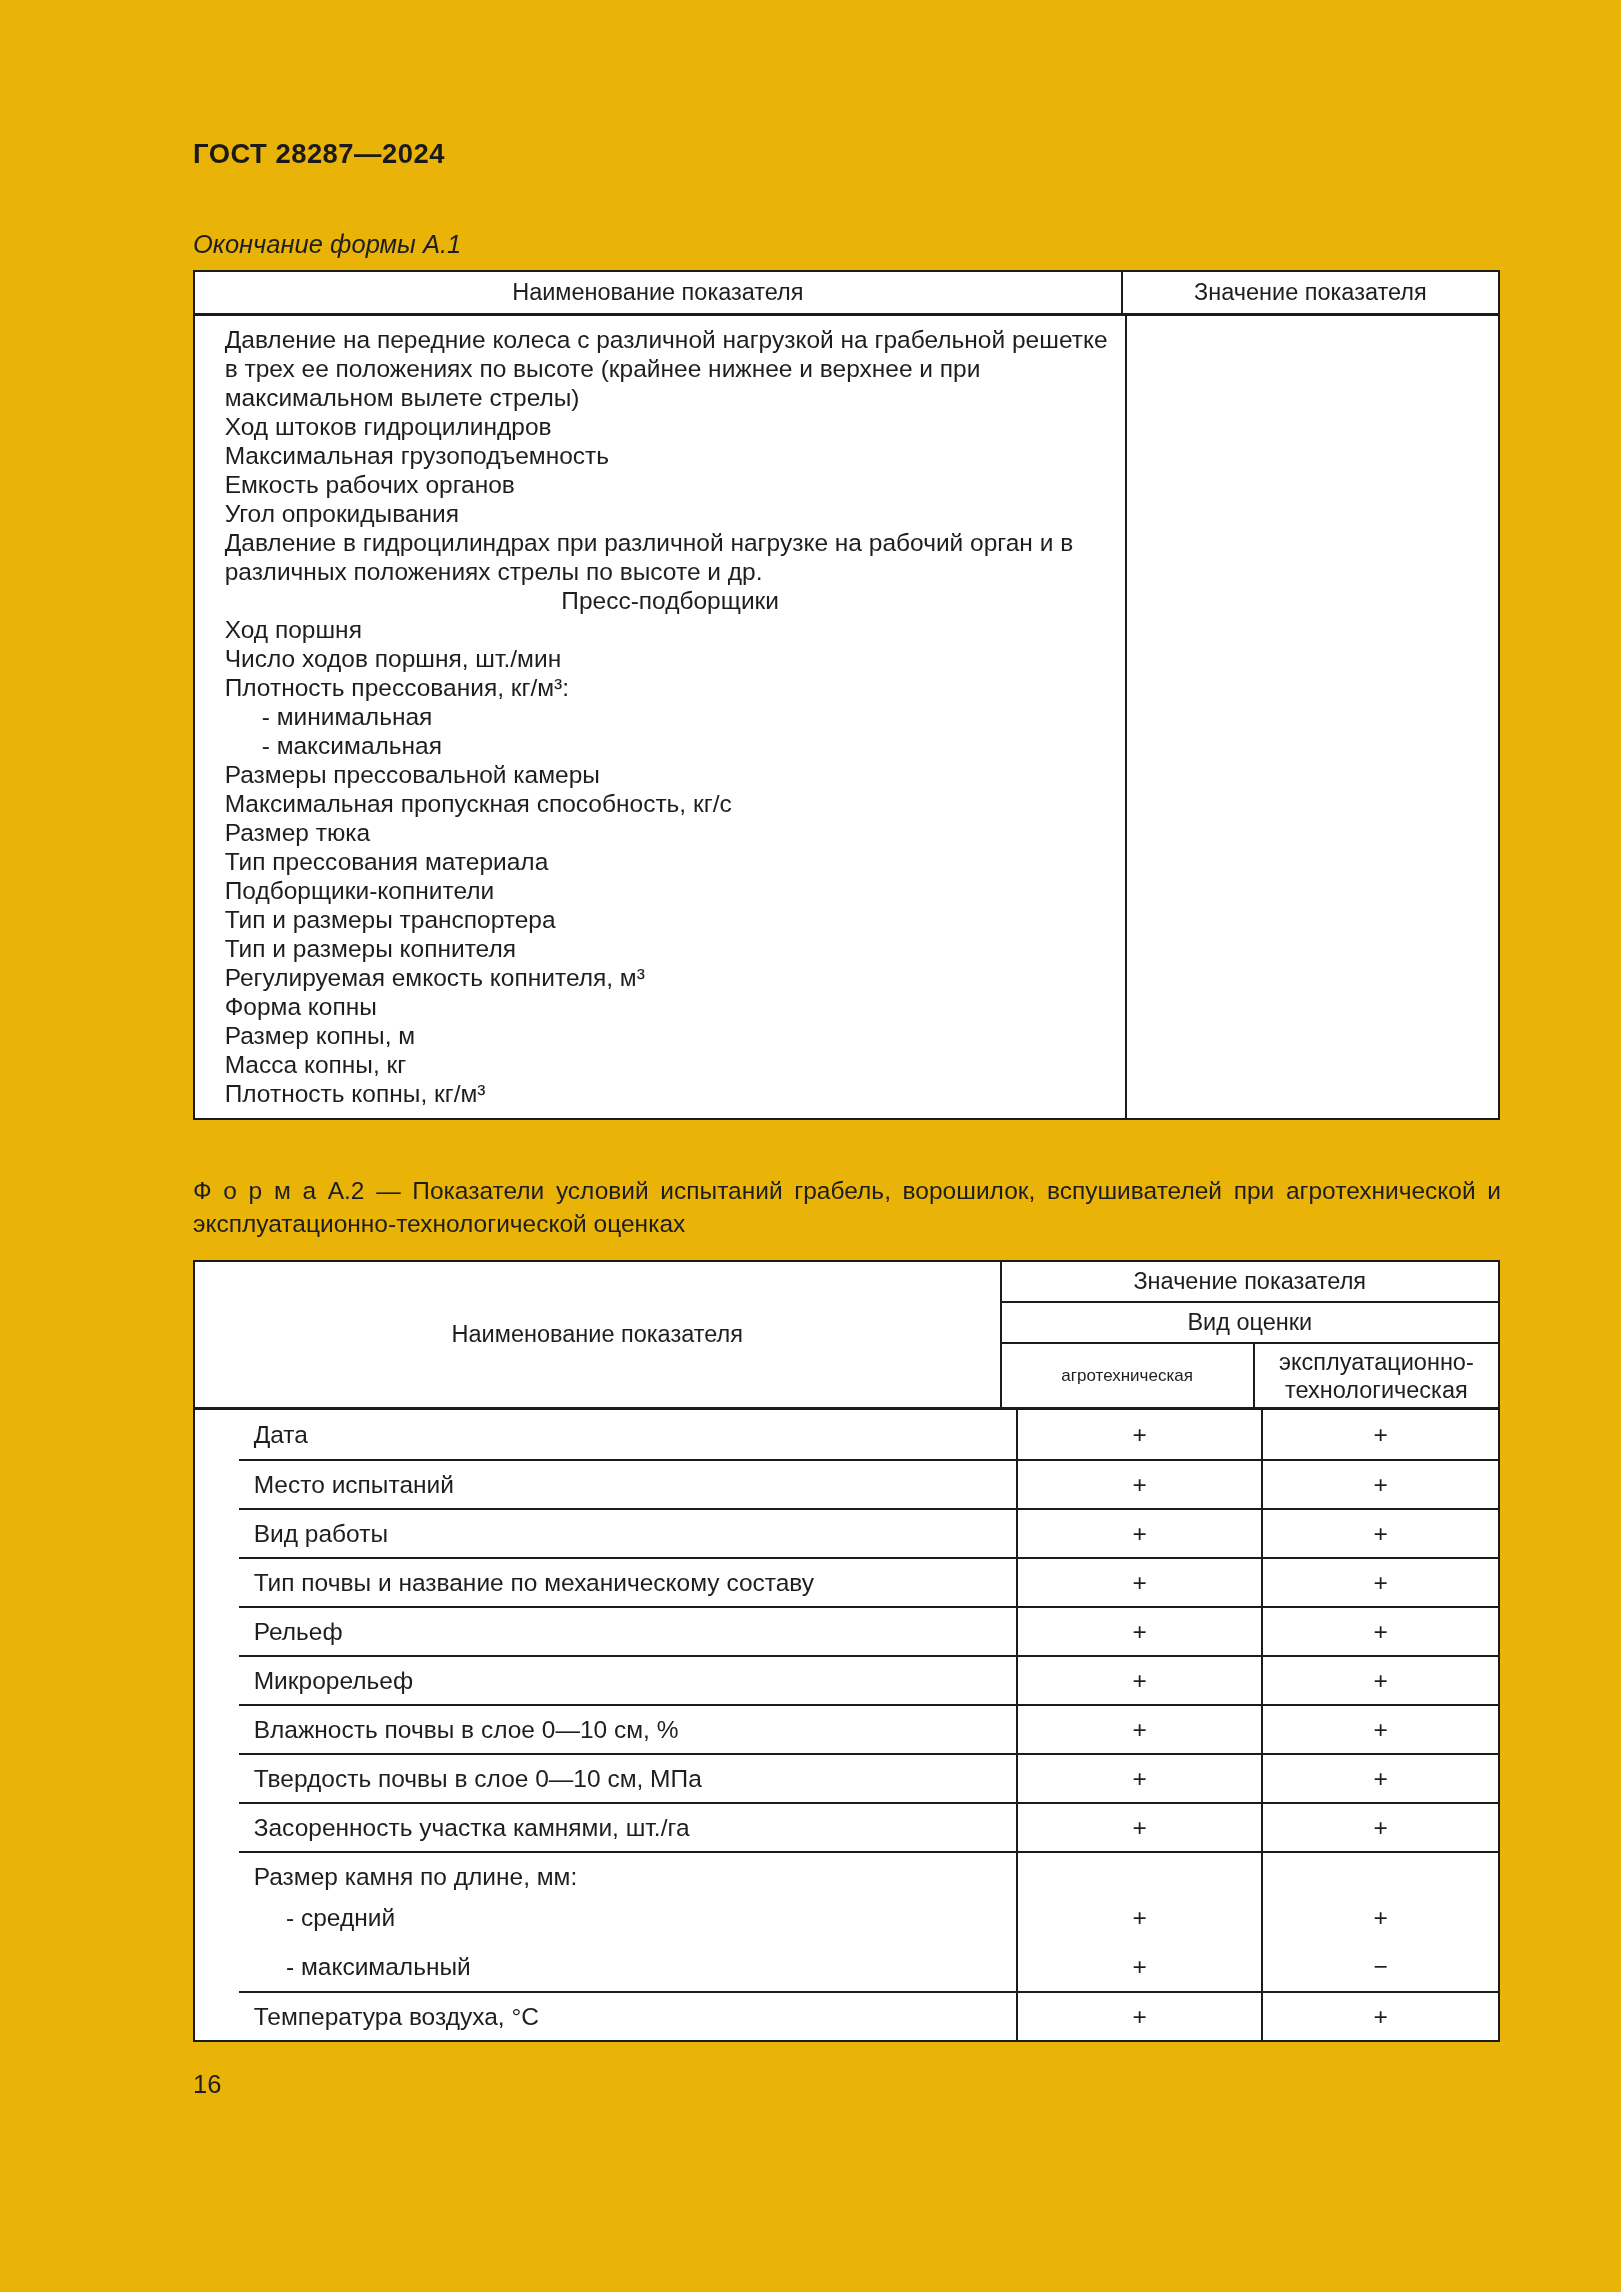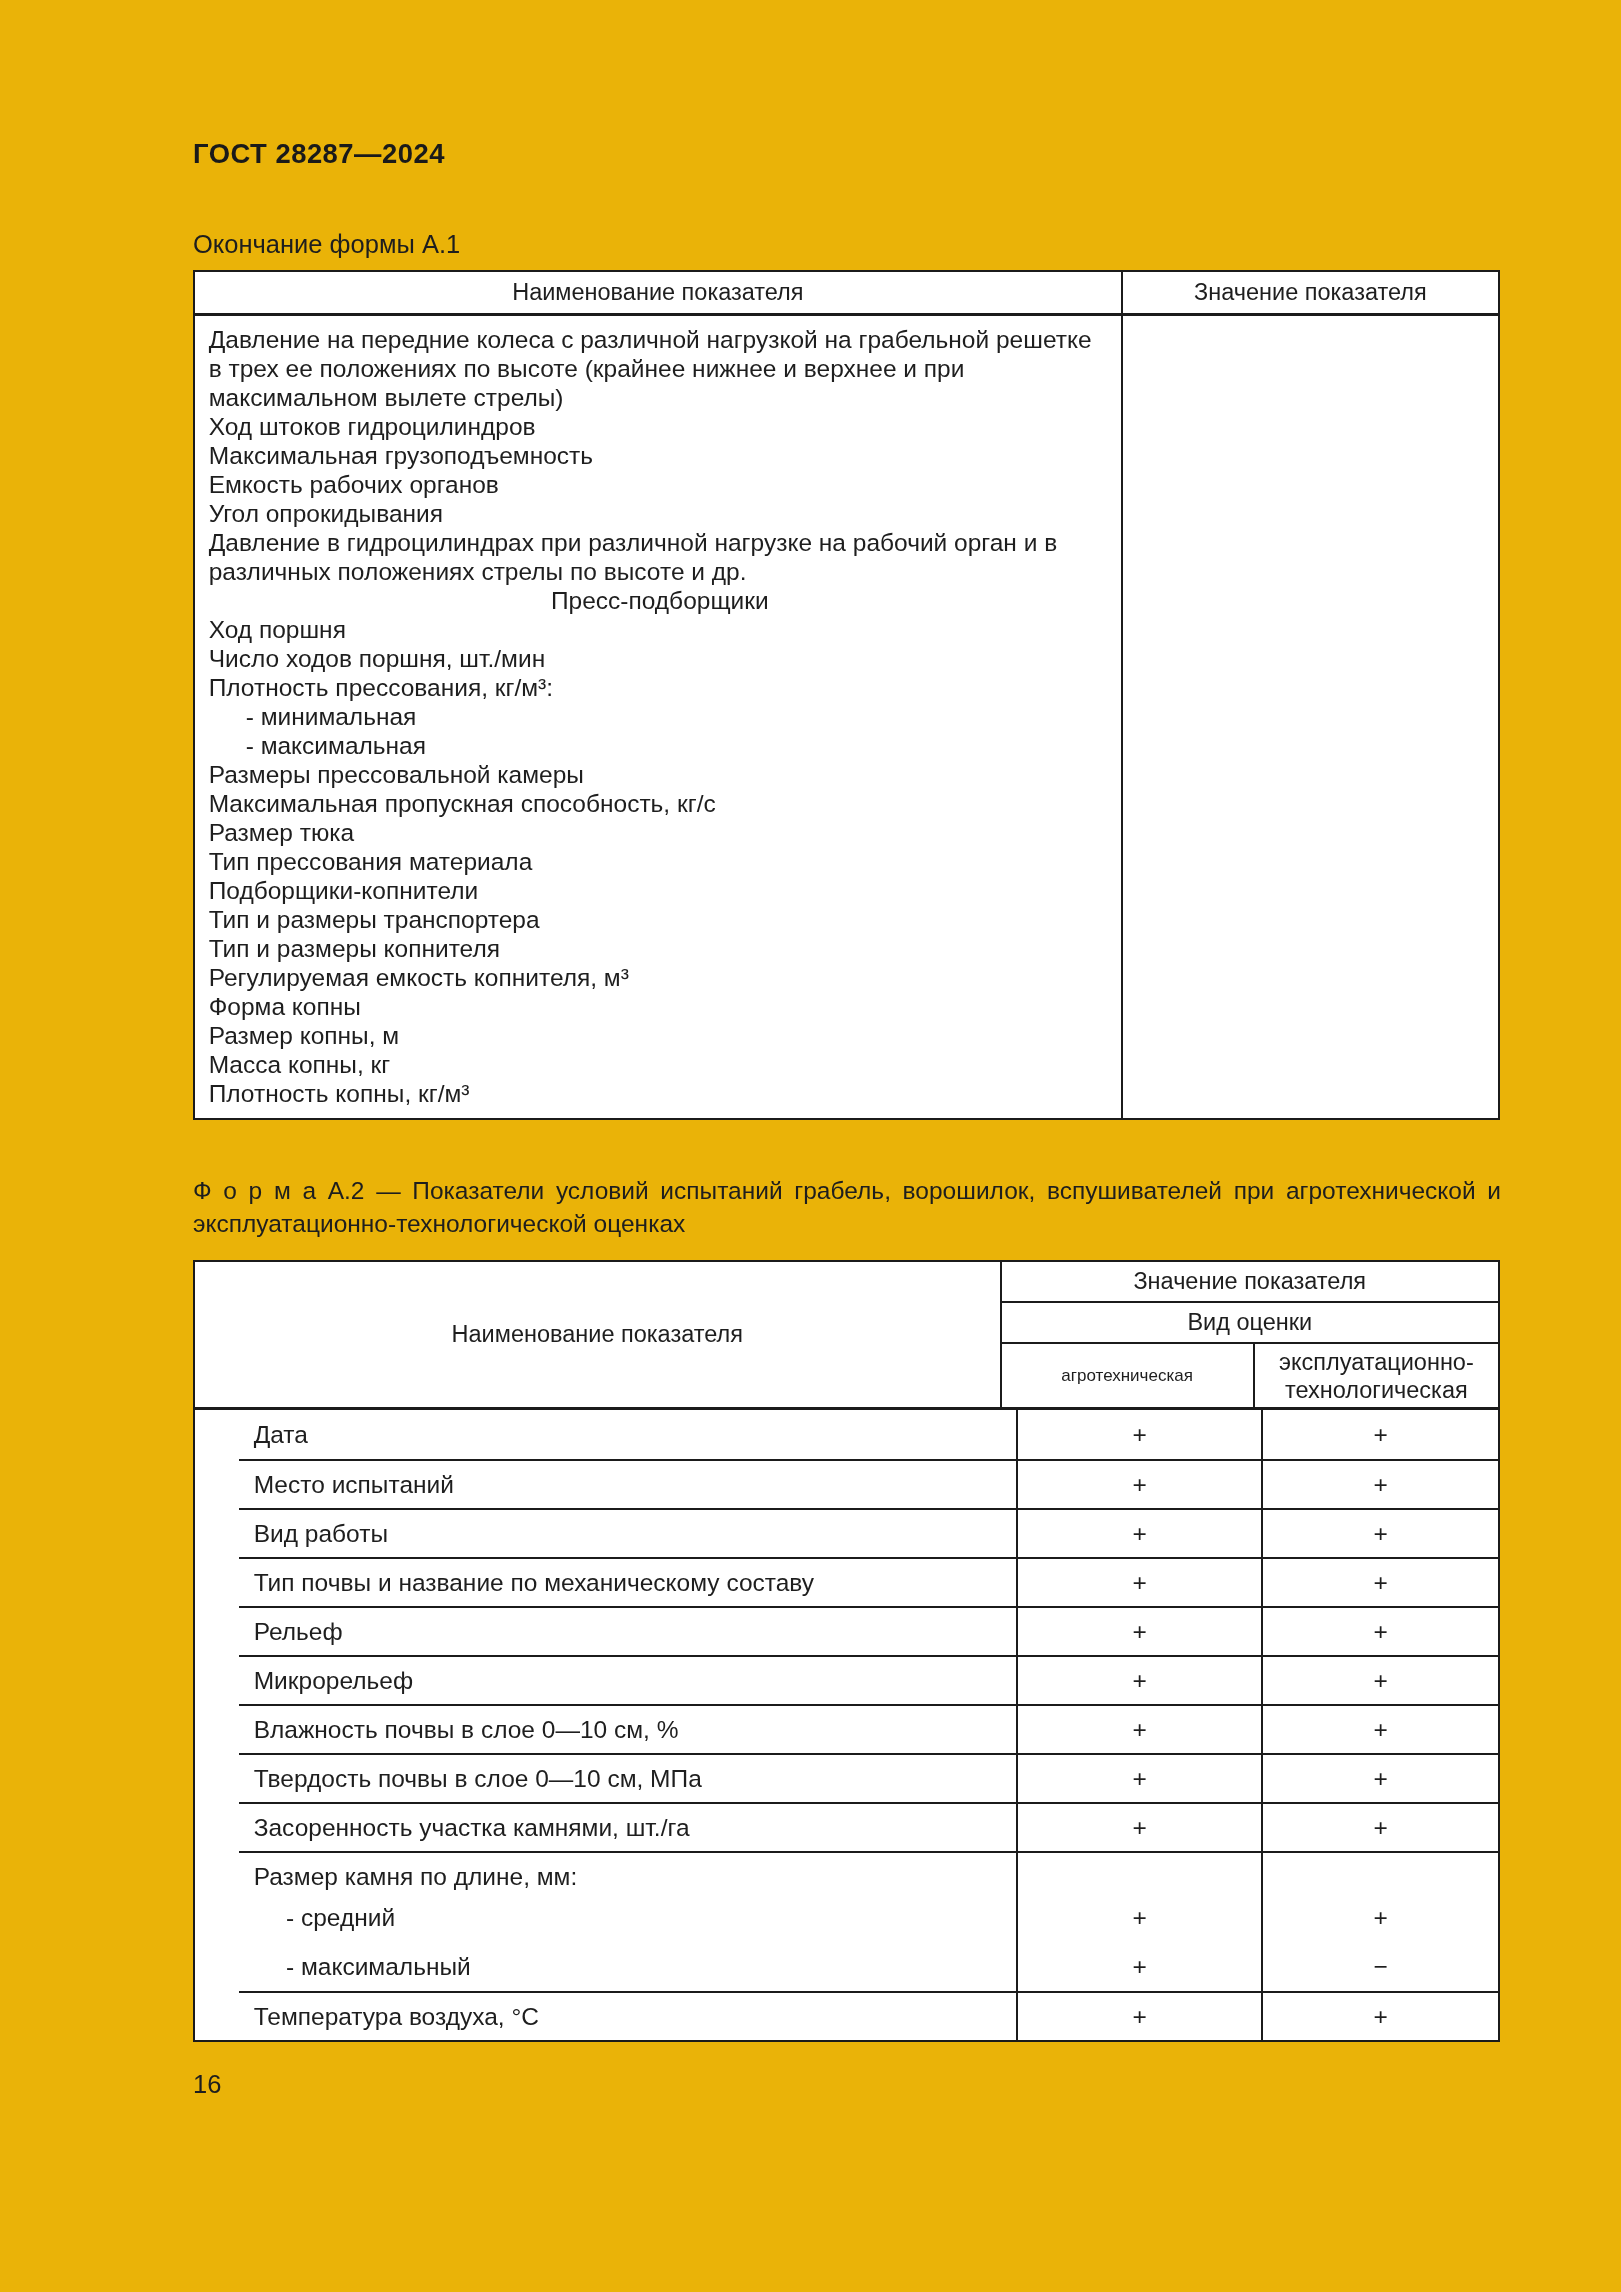--- a/index.html
+++ b/index.html
@@ -20,20 +20,21 @@
     font-size: 27.4px;
     font-weight: bold;
     letter-spacing: 0.5px;
     color: #1a1a1a;
   }
   .form-end-caption {
     position: absolute;
     left: 193px;
     top: 230px;
     font-size: 25.5px;
+    font-style: italic;
     color: #1e1e1e;
   }
 
   
   .table1 {
     position: absolute;
     left: 193px;
     top: 270px;
     width: 1307px;
     border: 2.9px solid #1b1b1b;
@@ -49,21 +50,21 @@
   .t1-h-value {
     width: 28.8%;
     display: flex; align-items: center; justify-content: center;
     font-size: 23.5px;
   }
   .double-rule {
     height: 2.9px;
     border-top: 1px solid #1b1b1b;
     border-bottom: 2.9px solid #1b1b1b;
   }
-  .t1-body { display: flex; align-items: center; }
+  .t1-body { display: flex; align-items: center; margin-left: 16px; }
   .t1-body-name {
     width: 71.2%;
     border-right: 2px solid #1b1b1b;
     padding: 8.8px 9.8px 9.8px 13.7px;
     font-size: 24.5px;
   }
   .t1-body-value { width: 28.8%; }
   .t1-line { line-height: 29px; }
   .t1-line.center { text-align: center; }
   .t1-line.dash { padding-left: 37px; }

